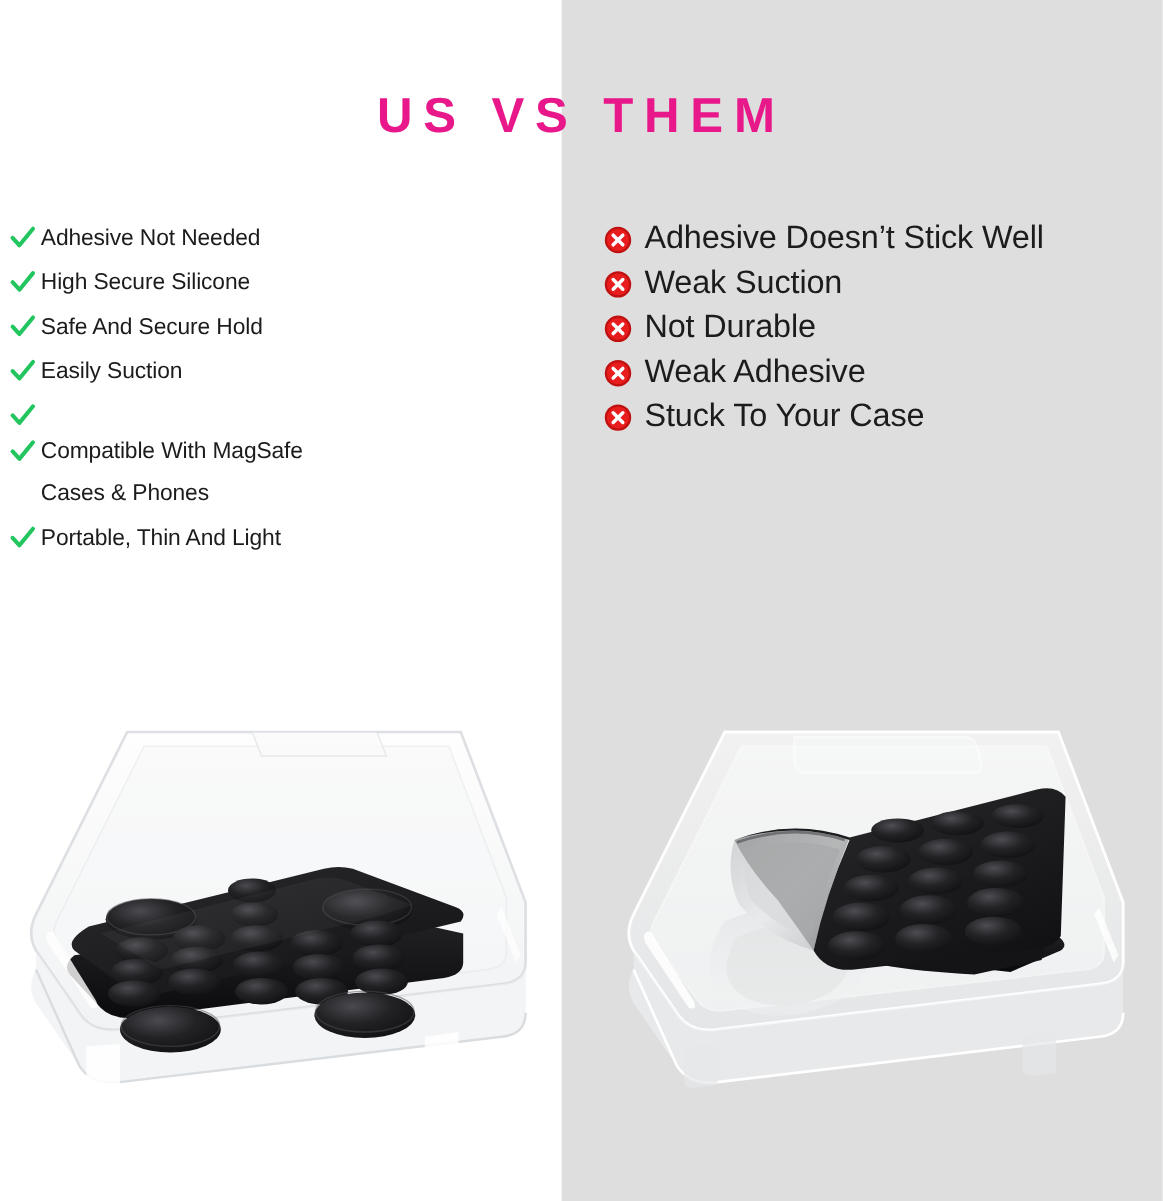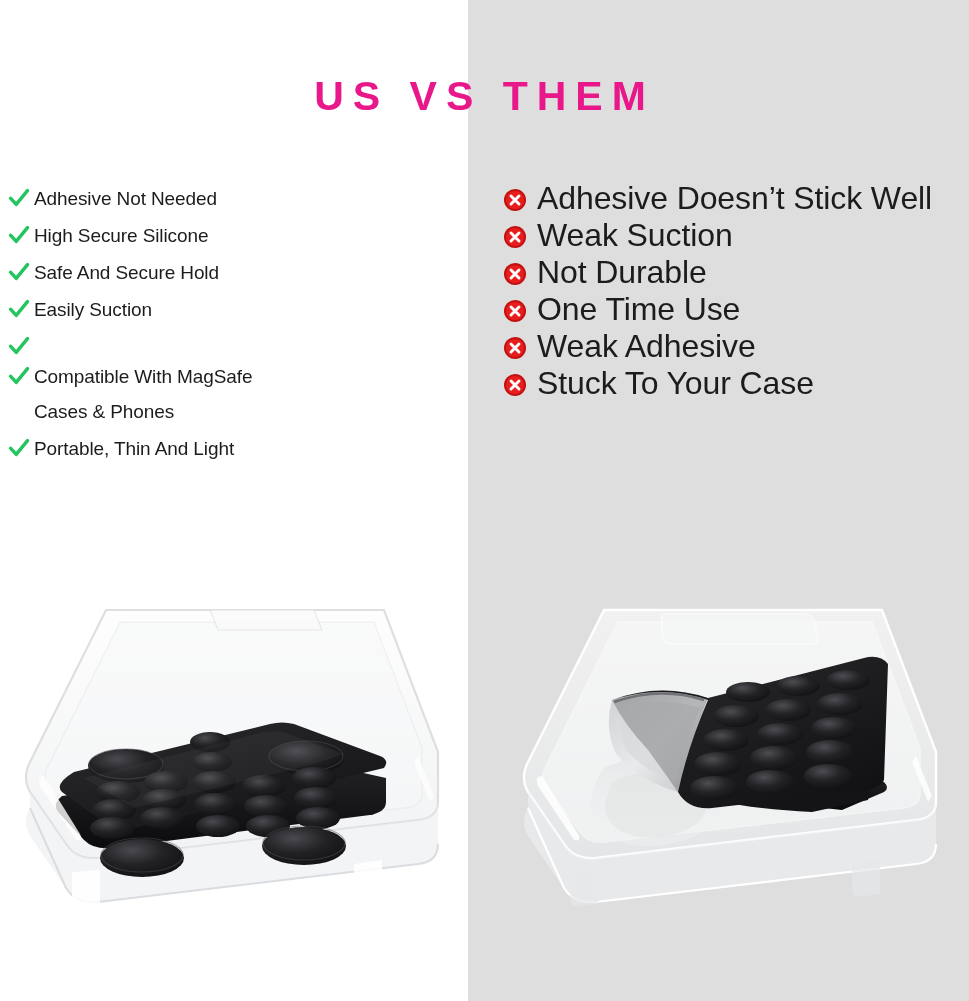--- a/index.html
+++ b/index.html
@@ -73,21 +73,21 @@
   .list-right .item-icon { width: 34px; padding-top: 7px; }
 
   .item-text {
     font-size: 19px;
     line-height: 35px;
     color: #1c1c1c;
     font-weight: 400;
     letter-spacing: -0.1px;
     white-space: pre-line;
   }
-  .list-right .item-text { font-size: 32px; text-align: center; }
+  .list-right .item-text { font-size: 27px; text-align: center; }
 
   
   .ico-check { display:block; }
   
   .ico-cross { display:block; }
 
   
   .product {
     position: absolute;
     z-index: 4;
@@ -202,30 +202,20 @@
       <span class="item-icon">
         <svg class="ico-cross" width="24" height="24" viewBox="0 0 24 24">
           <circle cx="12" cy="12" r="11" fill="#c01010"></circle>
           <circle cx="12" cy="12" r="9.1" fill="#e81d1d"></circle>
           <path d="M8 8 L16 16 M16 8 L8 16" stroke="#ffffff" stroke-width="2.9" stroke-linecap="round"></path>
         </svg>
       </span>
       <span class="item-text">Not Durable</span>
     </div>
 
-    <div class="item">
-      <span class="item-icon">
-        <svg class="ico-cross" width="24" height="24" viewBox="0 0 24 24">
-          <circle cx="12" cy="12" r="11" fill="#c01010"></circle>
-          <circle cx="12" cy="12" r="9.1" fill="#e81d1d"></circle>
-          <path d="M8 8 L16 16 M16 8 L8 16" stroke="#ffffff" stroke-width="2.9" stroke-linecap="round"></path>
-        </svg>
-      </span>
-      <span class="item-text">One Time Use</span>
-    </div>
 
     <div class="item">
       <span class="item-icon">
         <svg class="ico-cross" width="24" height="24" viewBox="0 0 24 24">
           <circle cx="12" cy="12" r="11" fill="#c01010"></circle>
           <circle cx="12" cy="12" r="9.1" fill="#e81d1d"></circle>
           <path d="M8 8 L16 16 M16 8 L8 16" stroke="#ffffff" stroke-width="2.9" stroke-linecap="round"></path>
         </svg>
       </span>
       <span class="item-text">Weak Adhesive</span>

